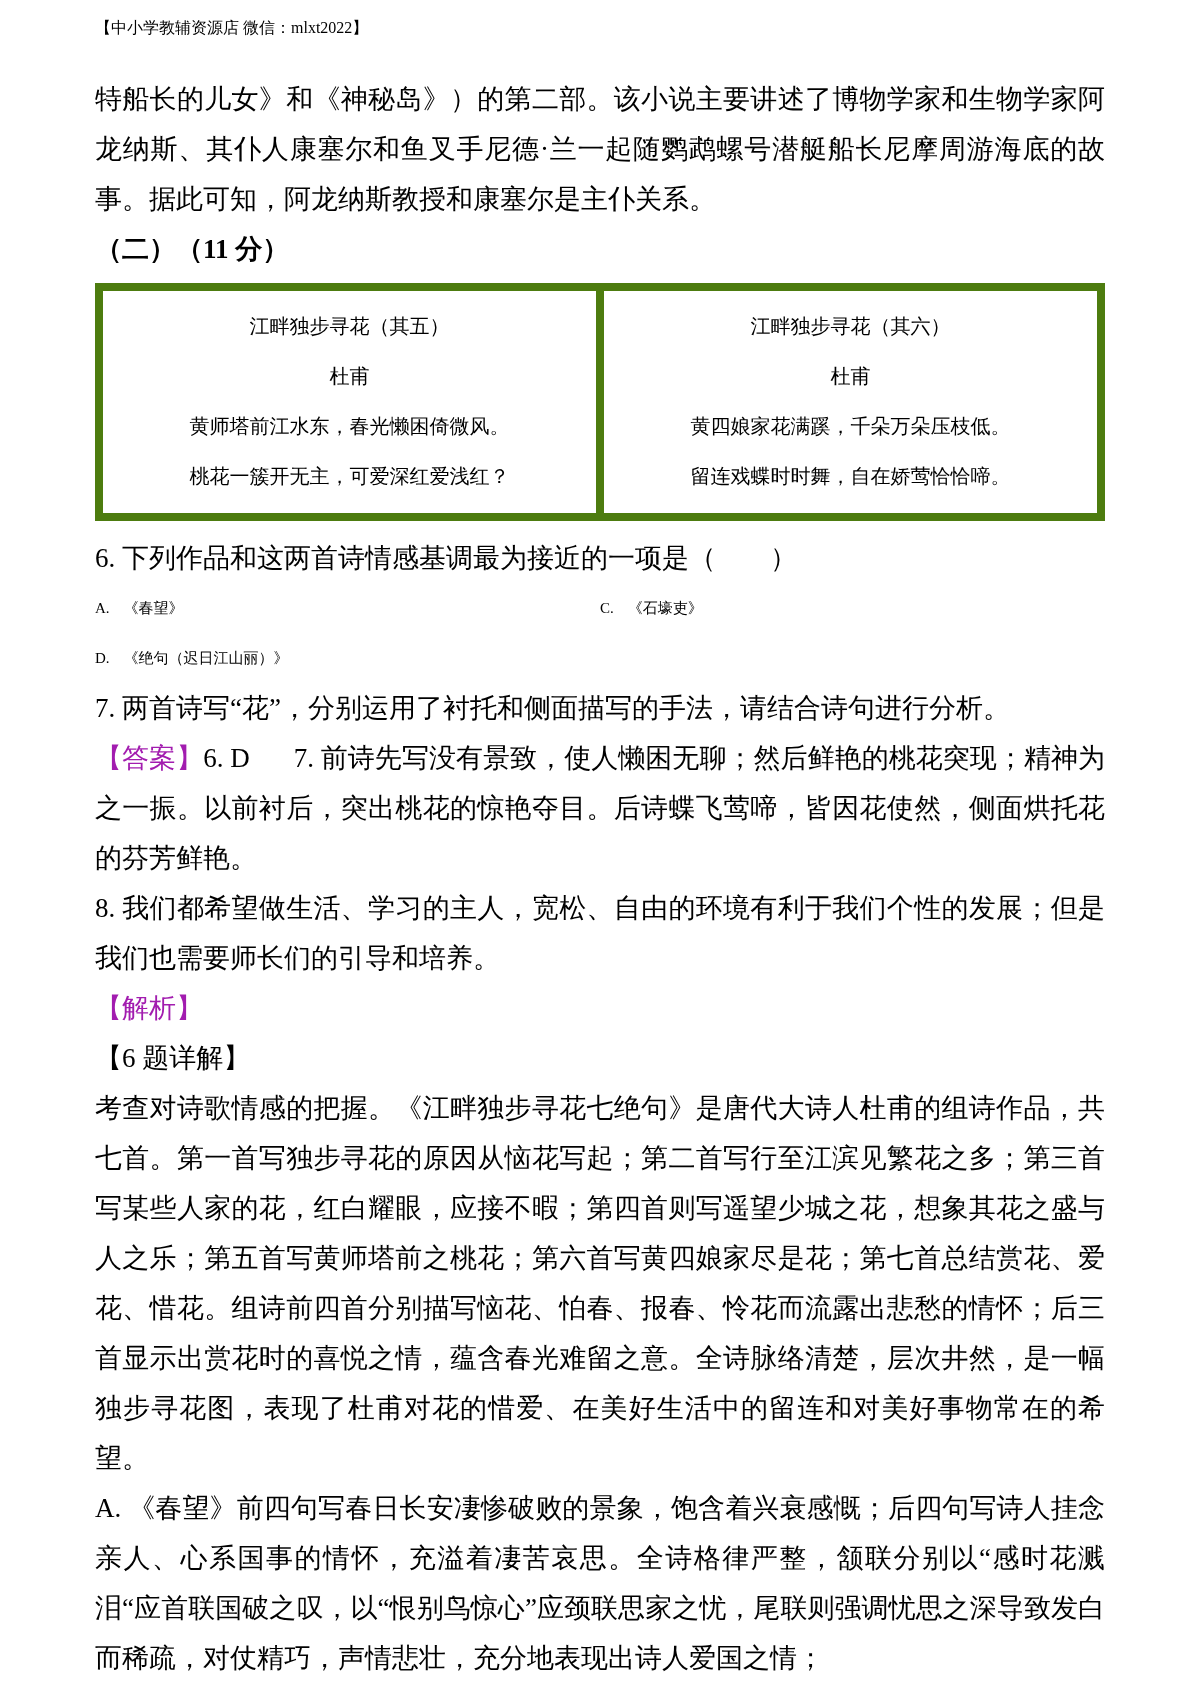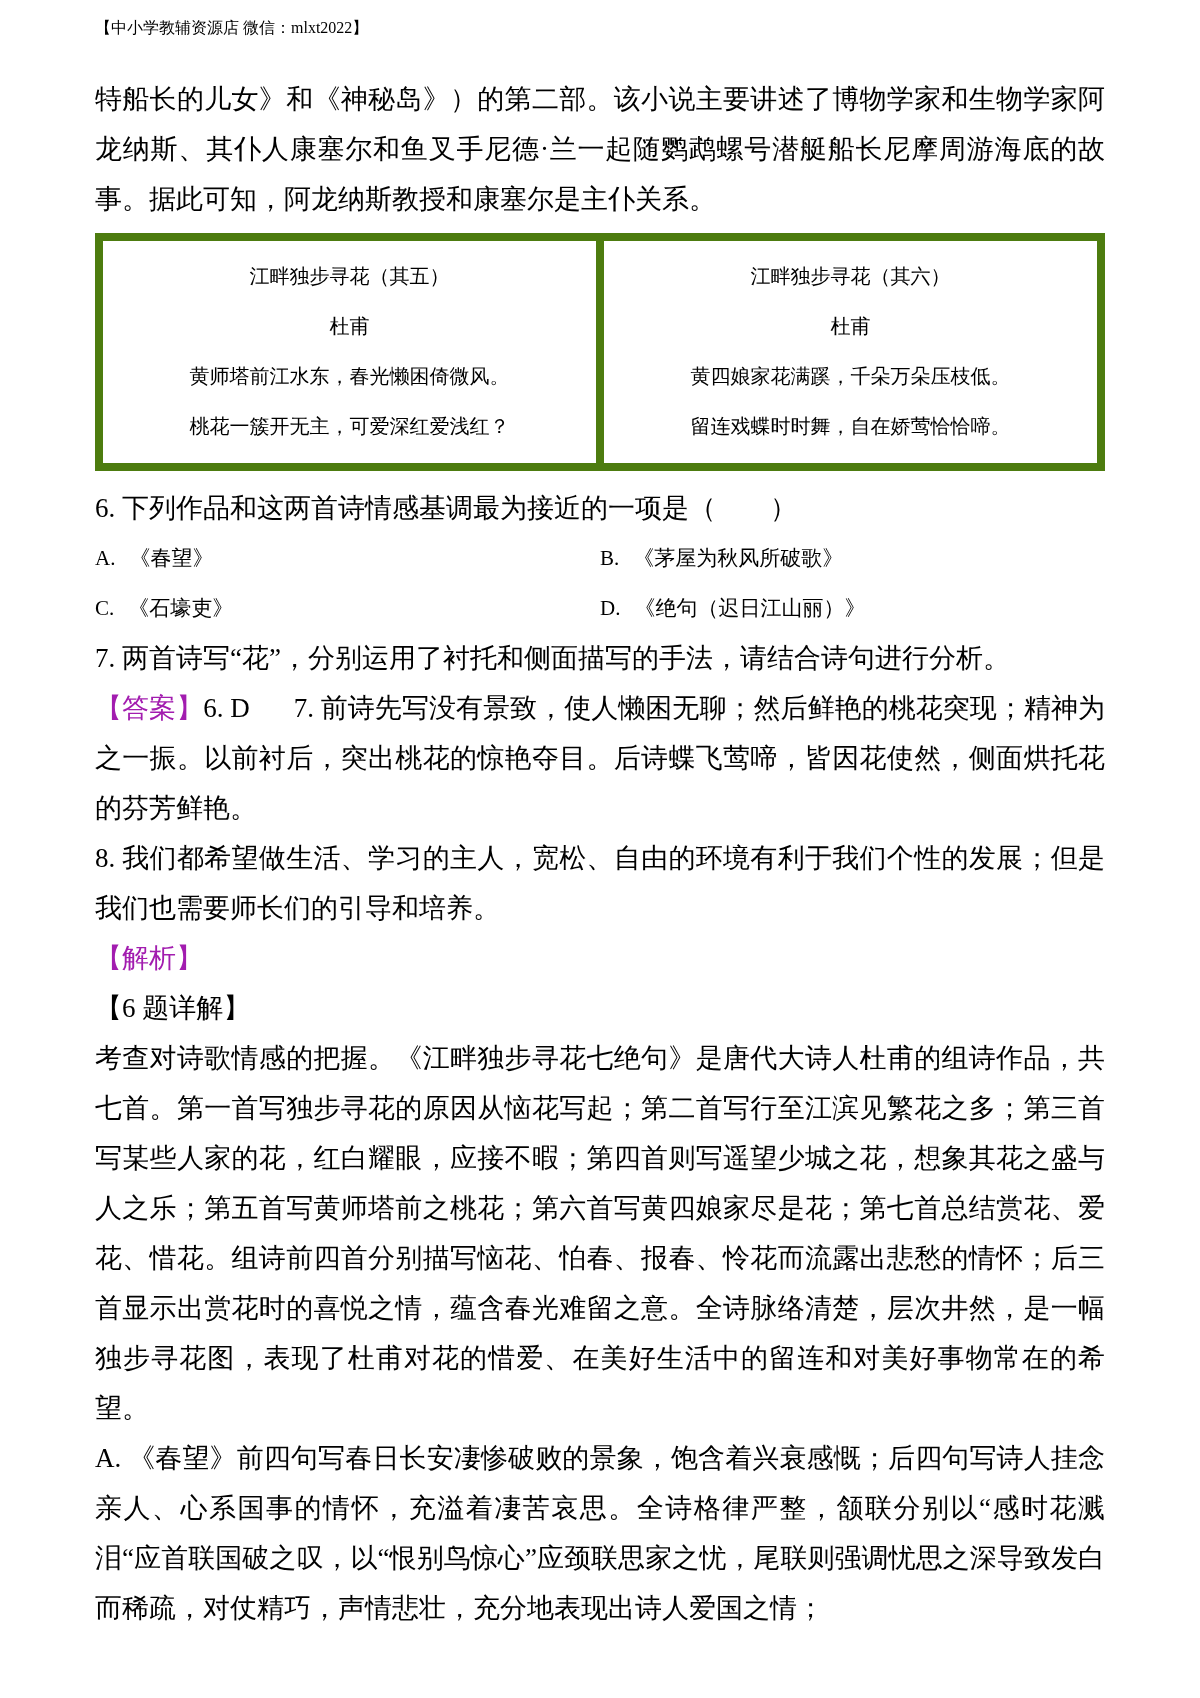--- a/index.html
+++ b/index.html
@@ -47,21 +47,21 @@
   .poem-line {
     font-size: 20px;
     line-height: 50px;
     text-align: center;
   }
   .options-grid {
     display: grid;
     grid-template-columns: 505px 1fr;
   }
   .option {
-    font-size: 21px;
+    font-size: 15px;
     line-height: 50px;
   }
   .opt-label {
     margin-right: 14px;
   }
   .blue {
     color: #a21caf;
   }
   .answer-num-gap {
     display: inline-block;
@@ -70,20 +70,21 @@
 </style>
 </head>
 <body>
 
 <div class="page">
 
   <div class="doc-header">【中小学教辅资源店 微信：mlxt2022】</div>
 
   <p class="para">特船长的儿女》和《神秘岛》）的第二部。该小说主要讲述了博物学家和生物学家阿龙纳斯、其仆人康塞尔和鱼叉手尼德·兰一起随鹦鹉螺号潜艇船长尼摩周游海底的故事。据此可知，阿龙纳斯教授和康塞尔是主仆关系。</p>
 
+  <p class="para section-heading">（二）（11 分）</p>
 
 
   <table class="poem-table">
     <tbody>
       <tr>
         <td>
           <div class="poem-line">江畔独步寻花（其五）</div>
           <div class="poem-line">杜甫</div>
           <div class="poem-line">黄师塔前江水东，春光懒困倚微风。</div>
           <div class="poem-line">桃花一簇开无主，可爱深红爱浅红？</div>
@@ -96,23 +97,20 @@
         </td>
       </tr>
     </tbody>
   </table>
 
   <p class="para">6. 下列作品和这两首诗情感基调最为接近的一项是（　　）</p>
 
   <div class="options-grid">
     <div class="option">
       <span class="opt-label">A.</span><span>《春望》</span>
-    </div>
-    <div class="option">
-      <span class="opt-label">B.</span><span>《茅屋为秋风所破歌》</span>
     </div>
     <div class="option">
       <span class="opt-label">C.</span><span>《石壕吏》</span>
     </div>
     <div class="option">
       <span class="opt-label">D.</span><span>《绝句（迟日江山丽）》</span>
     </div>
   </div>
 
   <p class="para">7. 两首诗写“花”，分别运用了衬托和侧面描写的手法，请结合诗句进行分析。</p>

